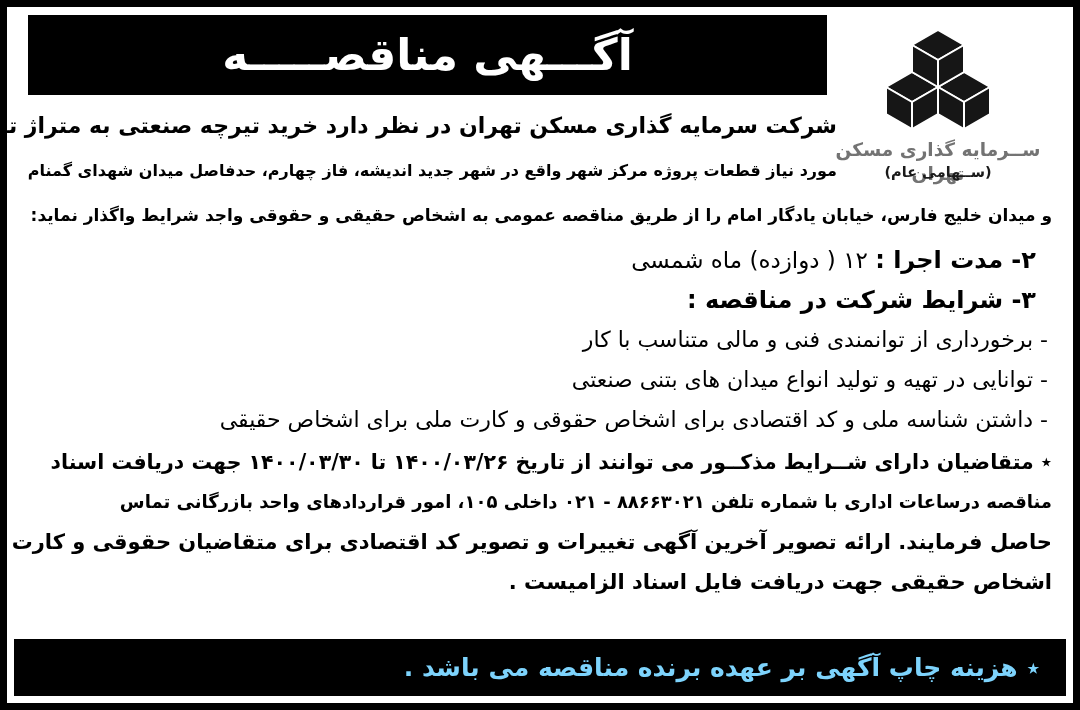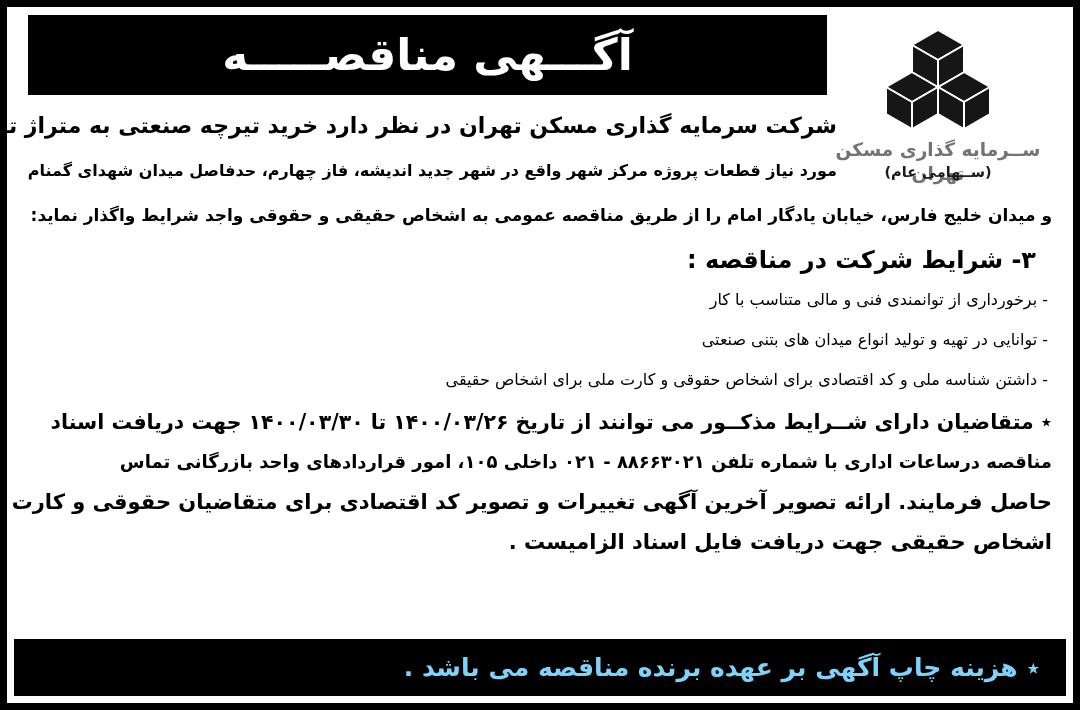--- a/index.html
+++ b/index.html
@@ -40,21 +40,21 @@
   .logo-type{font-size:14.5px;font-weight:bold;color:#1a1a1a;height:20px;line-height:20px;}
   
   .fline,.row{white-space:nowrap;overflow:visible;}
   .intro{margin-top:8px;}
   .intro .fline{height:45px;line-height:45px;font-size:21px;font-weight:bold;}
   .intro .beside-logo{margin-right:215px;} 
   .items{margin-top:2px;padding-right:16px;}
   .items .row{height:40px;line-height:40px;font-size:23px;}
   .items .lbl{font-weight:bold;font-size:24px;}
   .conds{padding-right:4px;}
-  .conds .row{height:40px;line-height:40px;font-size:16px;}
+  .conds .row{height:40px;line-height:40px;font-size:22px;}
   .notice{margin-top:2px;}
   .notice .fline,.notice .row{height:40px;line-height:40px;font-size:21px;font-weight:bold;}
   
   .footerbar{
     position:absolute;
     left:7px;right:7px;bottom:7px;
     height:57px;
     background:#000;
     color:#7dd3fc;
     line-height:57px;
@@ -97,20 +97,21 @@
       <span>آگـــهی مناقصـــــه</span>
     </div>
 
     <div class="intro">
       <div class="fline fj beside-logo" style="font-size: 22px;"><span class="lblheavy">شرکت سرمایه گذاری مسکن تهران</span> <span>در نظر دارد خرید تیرچه صنعتی به متراژ تقریبی ۶۴۰۰۰ متر طول،</span></div>
       <div class="fline fj beside-logo" style="font-size: 16px;">مورد نیاز قطعات پروژه مرکز شهر واقع در شهر جدید اندیشه، فاز چهارم، حدفاصل میدان شهدای گمنام</div>
       <div class="fline fj" style="font-size: 17px;">و میدان خلیج فارس، خیابان یادگار امام را از طریق مناقصه عمومی به اشخاص حقیقی و حقوقی واجد شرایط واگذار نماید:</div>
     </div>
 
     <div class="items">
+      <div class="row fit"><span class="lbl">۲- مدت اجرا :</span> <span>۱۲ ( دوازده) ماه شمسی</span></div>
       <div class="row fit"><span class="lbl">۳- شرایط شرکت در مناقصه :</span> <span></span></div>
     </div>
 
     <div class="conds">
       <div class="row fit">- برخورداری از توانمندی فنی و مالی متناسب با کار</div>
       <div class="row fit">- توانایی در تهیه و تولید انواع میدان های بتنی صنعتی</div>
       <div class="row fit">- داشتن شناسه ملی و کد اقتصادی برای اشخاص حقوقی و کارت ملی برای اشخاص حقیقی</div>
     </div>
 
     <div class="notice">

